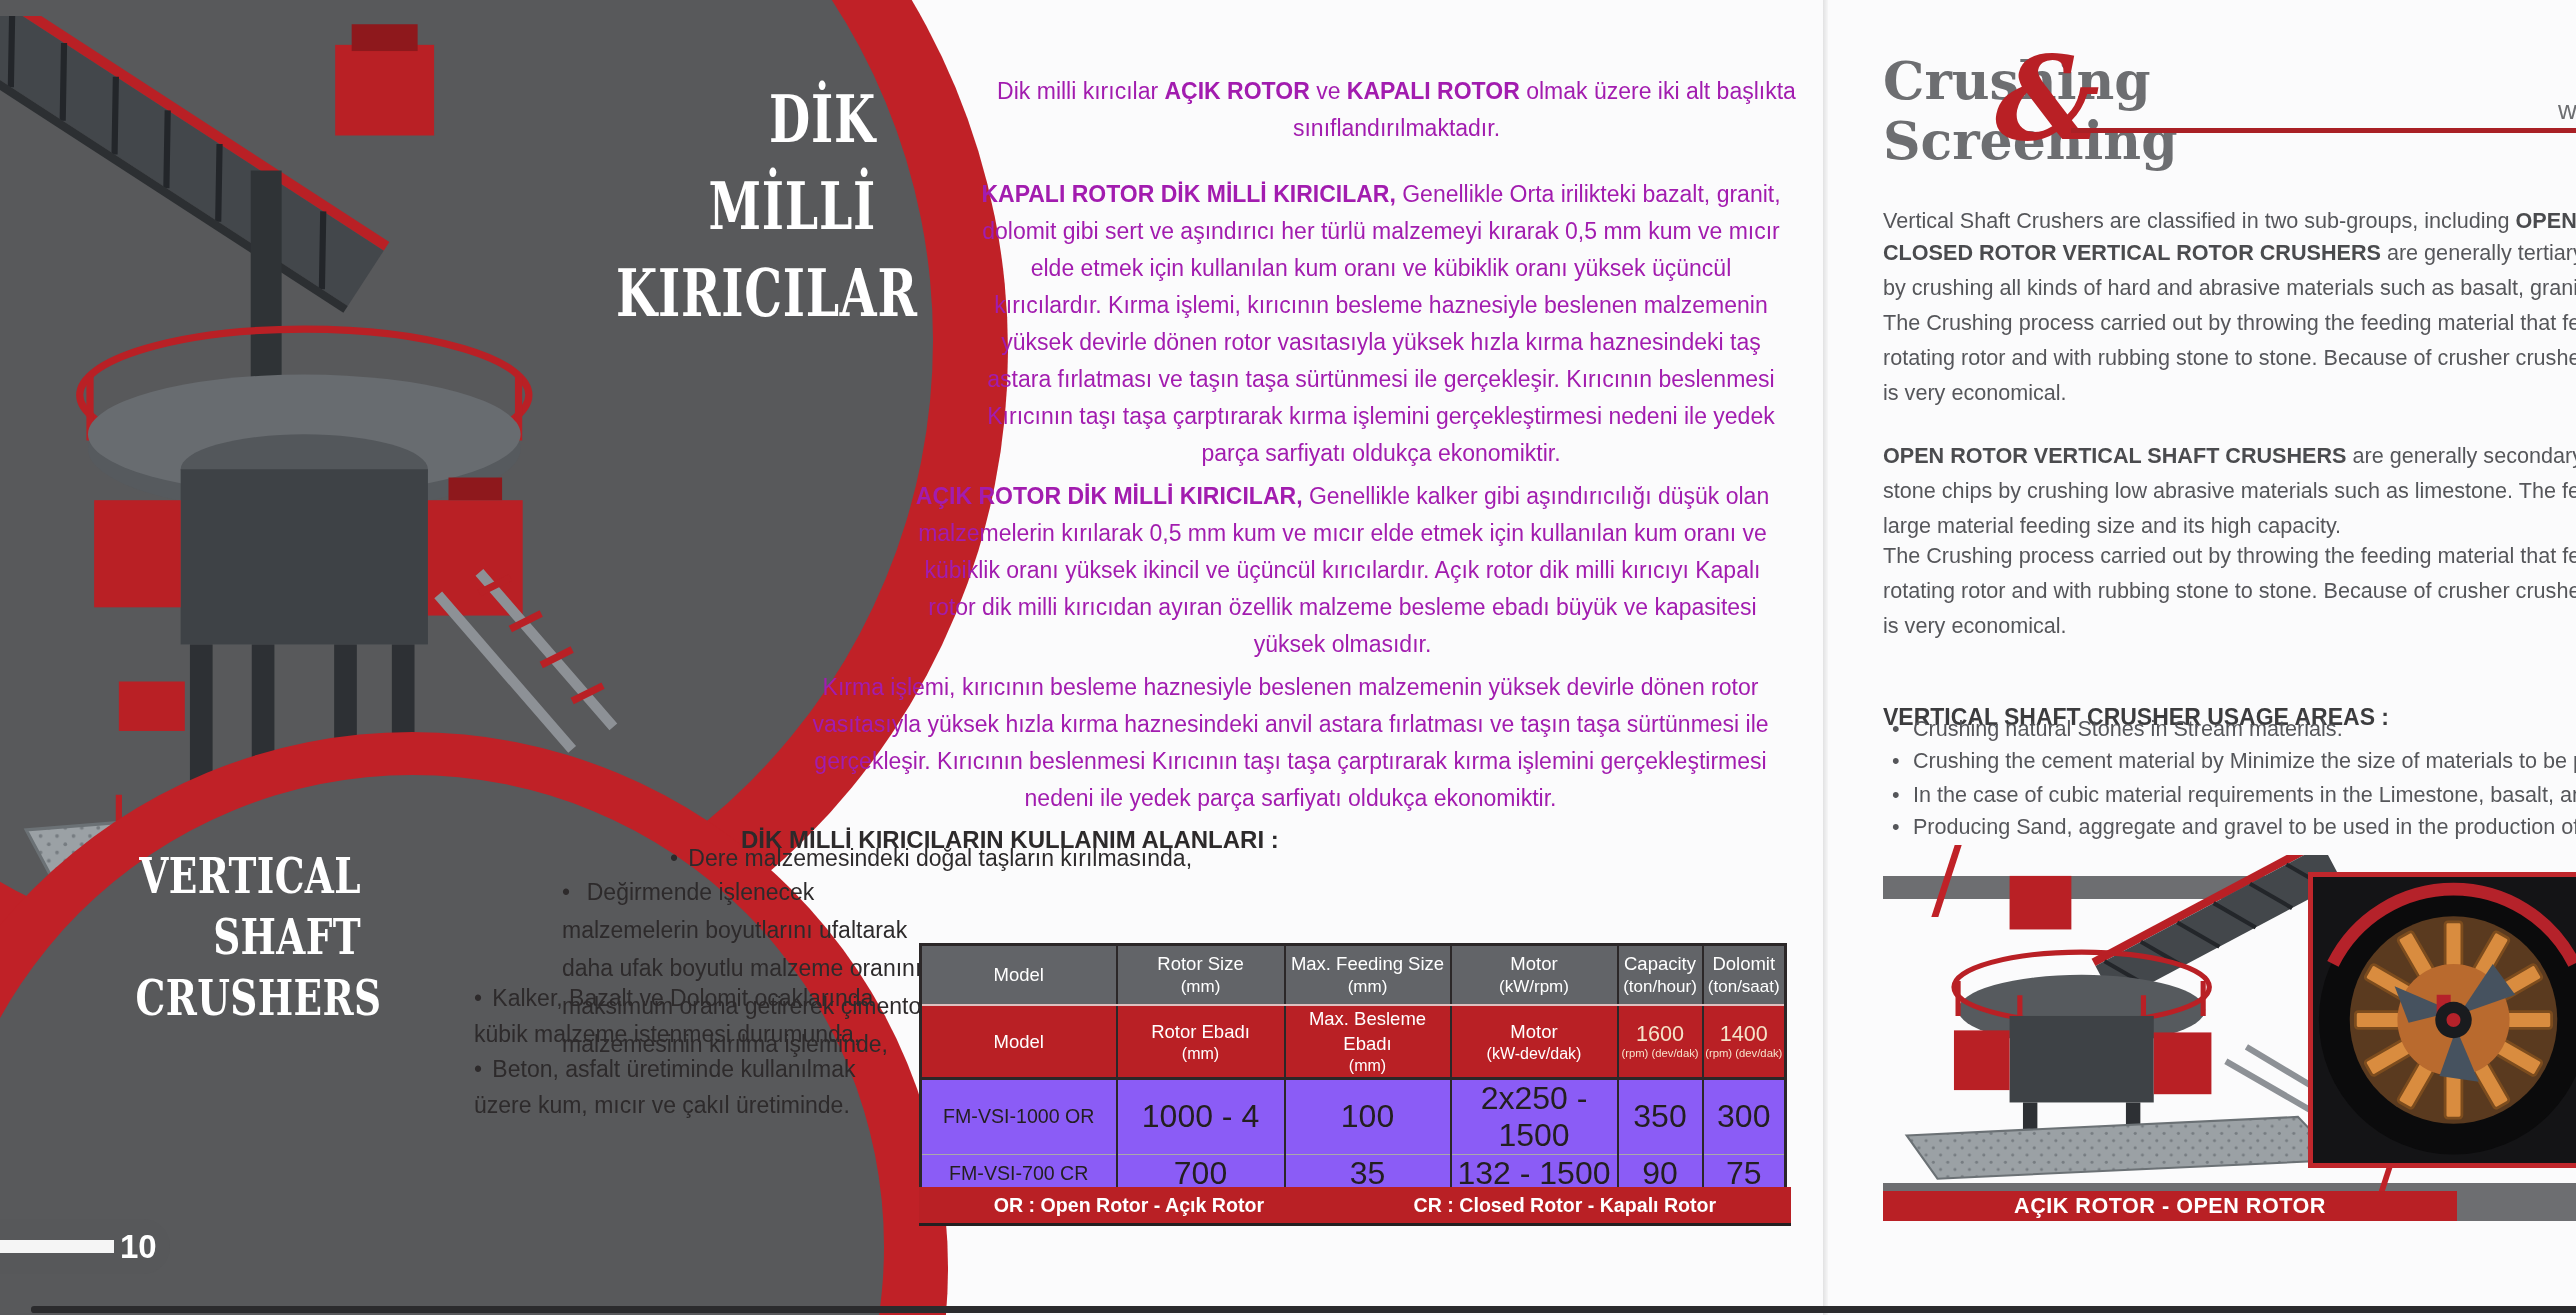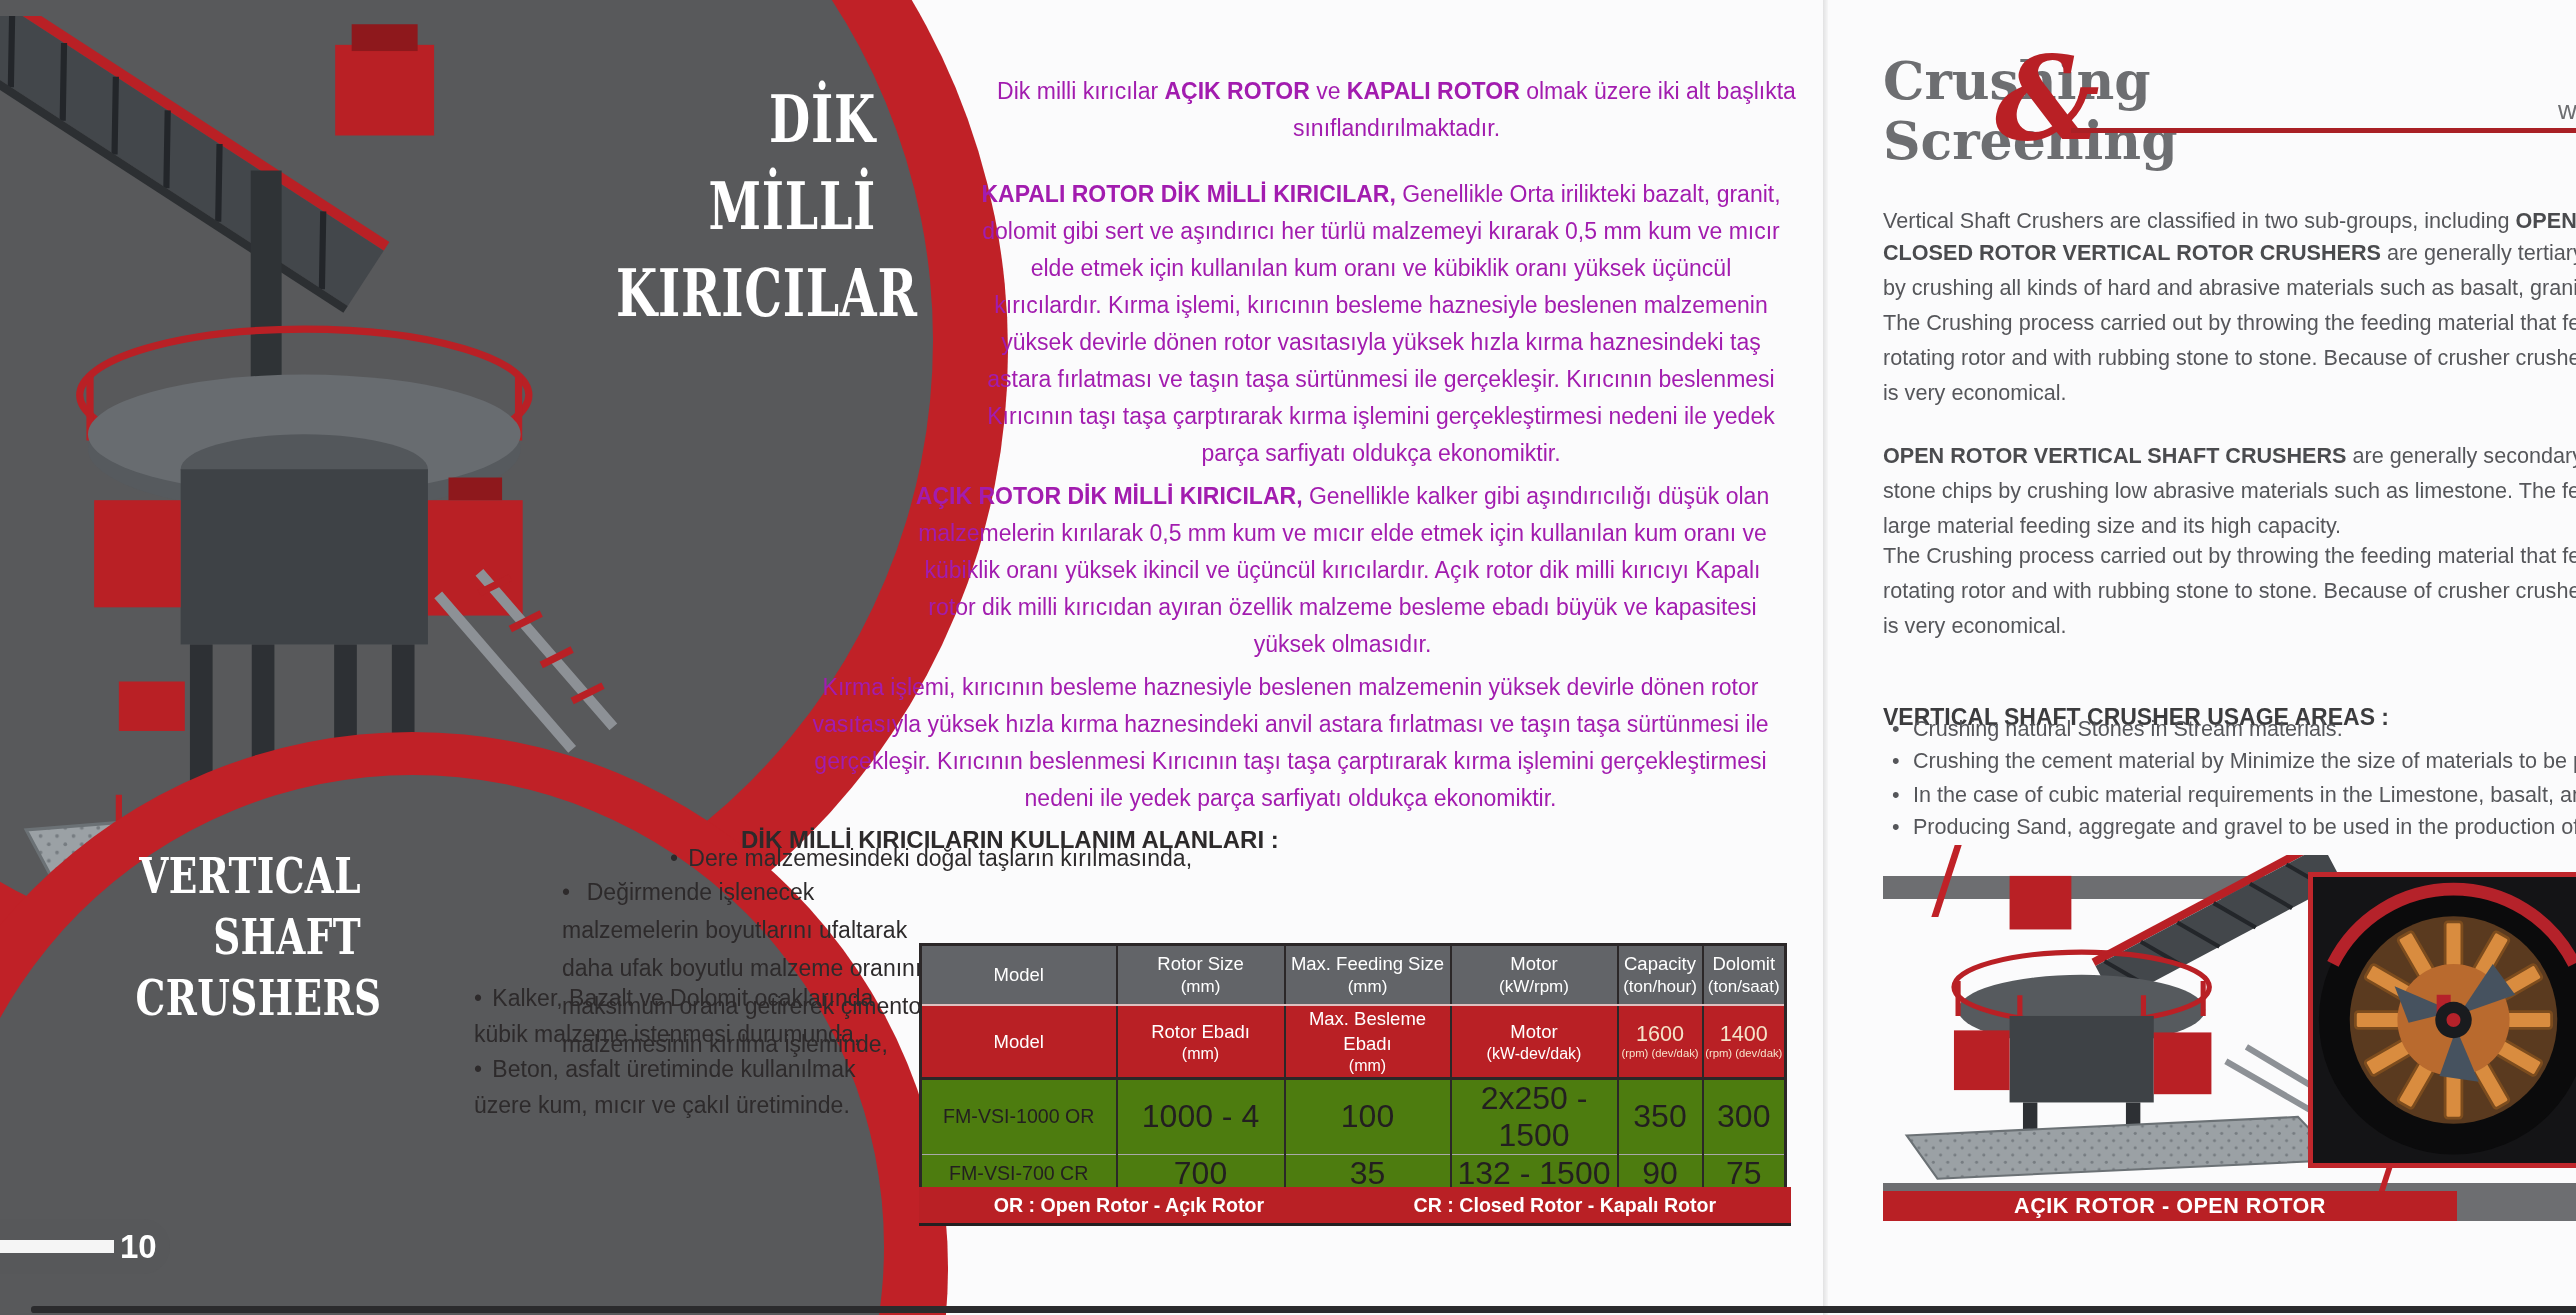--- a/index.html
+++ b/index.html
@@ -21,21 +21,21 @@
   
   .ltxt{color:#a21caf;font-size:23px;line-height:37px;}
   .ltxt b{font-weight:700;}
   .center{text-align:center;}
   .uheading{font-weight:700;font-size:24px;color:#2d2a2b;}
   .bullet{color:#2d2a2b;font-size:23px;line-height:38px;}
   .bullet:before{content:"•";margin-right:10.3px;}
   .b2-float{float:right;width:850px;height:124px;margin-top:41px;}
   
   table.spec{position:absolute;left:919px;top:943px;width:866px;border-collapse:collapse;
-     table-layout:fixed;background:#4d7c0f;border:3.1px solid #2b2728;}
+     table-layout:fixed;background:#8b5cf6;border:3.1px solid #2b2728;}
   table.spec th,table.spec td{border-left:2.6px solid #2b2728;text-align:center;vertical-align:middle;padding:0;}
   table.spec th:first-child,table.spec td:first-child{border-left:none;}
   tr.h-gray th{background:#626468;color:#fff;height:58px;font-weight:400;border-bottom:2.1px solid #dfc0c0;}
   tr.h-gray .l1{display:block;font-size:18.5px;line-height:24px;}
   tr.h-gray .l2{display:block;font-size:17px;line-height:21.6px;}
   tr.h-red th{background:#b92025;color:#fff;height:58px;font-weight:400;border-bottom:3.1px solid #2b2728;}
   tr.h-red .l1{display:block;font-size:18.5px;line-height:25px;}
   tr.h-red .l2{display:block;font-size:16px;line-height:20.6px;}
   tr.h-red th.cap .l1{font-size:21.6px;color:#f5e3c9;}
   tr.h-red th.cap .l2{font-size:11.3px;color:#f5e3c9;line-height:15.5px;}

